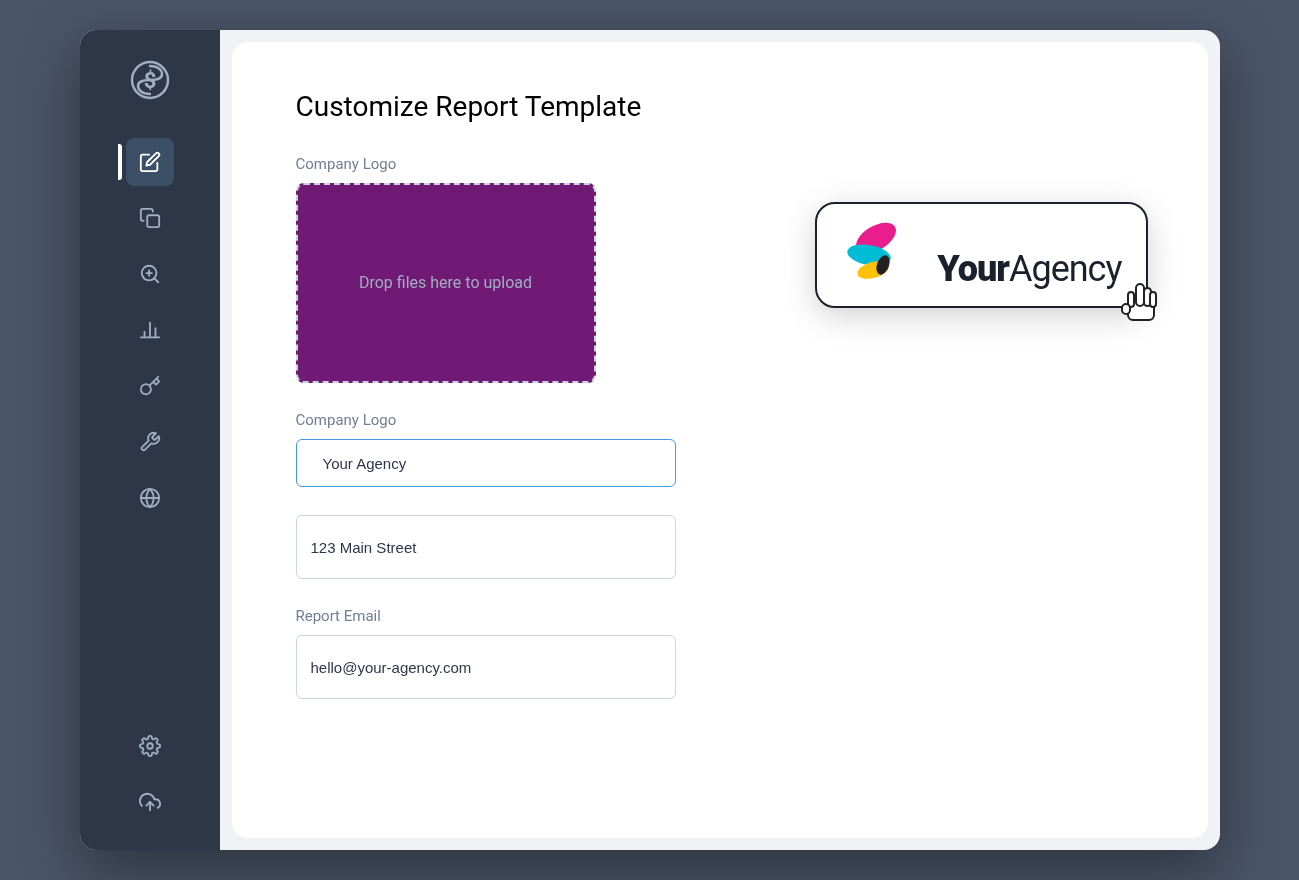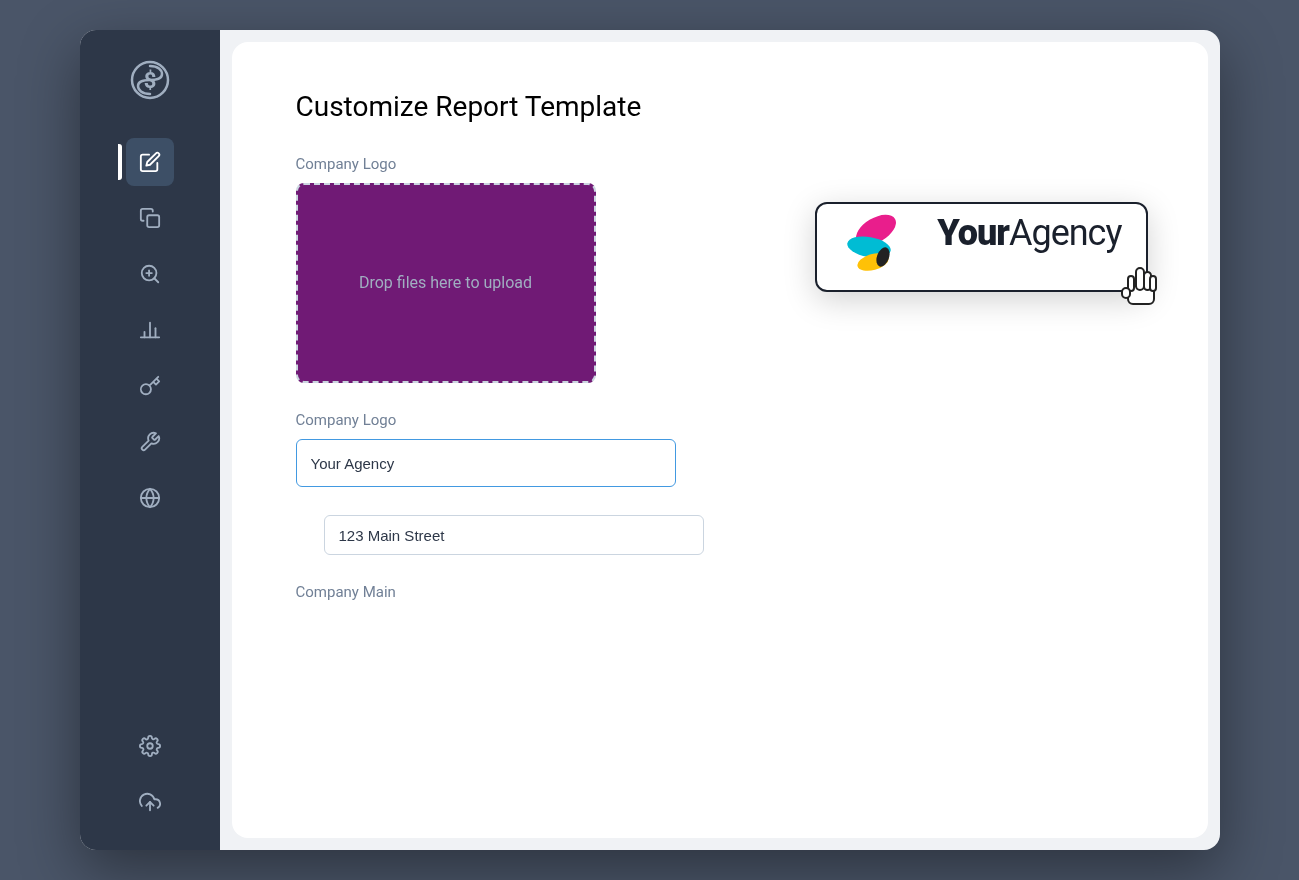--- a/index.html
+++ b/index.html
@@ -135,42 +135,41 @@
       color: #a0aec0;
       font-size: 16px;
       line-height: 1.5;
       cursor: pointer;
       background: #701a75;
     }
 
     
     .form-input {
       width: 380px;
-      height: 40px;
+      height: 64px;
       border: 1.5px solid #cbd5e0;
       border-radius: 6px;
       padding: 0 14px;
       font-size: 15px;
       color: #2d3748;
       outline: none;
       transition: border-color 0.2s;
-      margin-left: 28px;
     }
 
     
     .logo-preview {
       position: absolute;
       top: 160px;
       right: 60px;
       background: #fff;
-      border-radius: 12px;
+      border-radius: 20px;
       box-shadow: 0 8px 32px rgba(0,0,0,0.18);
-      padding: 8px 24px;
-      display: flex;
-      align-items: flex-start;
+      padding: 16px 24px;
+      display: flex;
+      align-items: flex-end;
       gap: 16px;
       border: 2px solid #1a202c;
       z-index: 10;
     }
 
     .logo-preview-icon {
       display: flex;
       align-items: center;
     }
 
@@ -197,21 +196,21 @@
     
     .company-name-wrapper {
       position: relative;
     }
 
     .company-name-input {
       width: 380px;
       height: 48px;
       border: 1.5px solid #4299e1;
       border-radius: 6px;
-      padding: 0 14px;
+      padding: 0 26px;
       font-size: 15px;
       color: #2d3748;
       outline: none;
       caret-color: #2d3748;
     }
   </style>
 </head>
 <body>
 
 <div class="app-container" data-name="app-container">
@@ -314,21 +313,22 @@
       <div class="company-name-wrapper" data-name="company-name-wrapper">
         <input type="text" class="company-name-input" data-name="company-name-input" style="" value="Your Agency">
       </div>
     </div>
 
     <div class="form-section" data-name="company-address-section">
       <input type="text" class="form-input" data-name="company-address-input" value="123 Main Street" style="">
     </div>
 
     <div class="form-section" data-name="company-email-section">
-      <label class="form-label" data-name="company-email-label">Company Main</label>
+      <label class="form-label" data-name="company-email-label">Report Email</label>
+      <input type="email" class="form-input" data-name="company-email-input" value="hello@your-agency.com" style="">
     </div>
 
     <div class="logo-preview" data-name="logo-preview-popup">
 
       <div class="logo-preview-icon" data-name="logo-preview-icon">
         <svg width="80" height="70" viewBox="0 0 80 70" xmlns="http://www.w3.org/2000/svg">
 
           <ellipse cx="35" cy="18" rx="22" ry="12" fill="#e91e8c" transform="rotate(-30 35 18)"></ellipse>
 
           <ellipse cx="28" cy="35" rx="22" ry="10" fill="#00bcd4" transform="rotate(10 28 35)"></ellipse>

